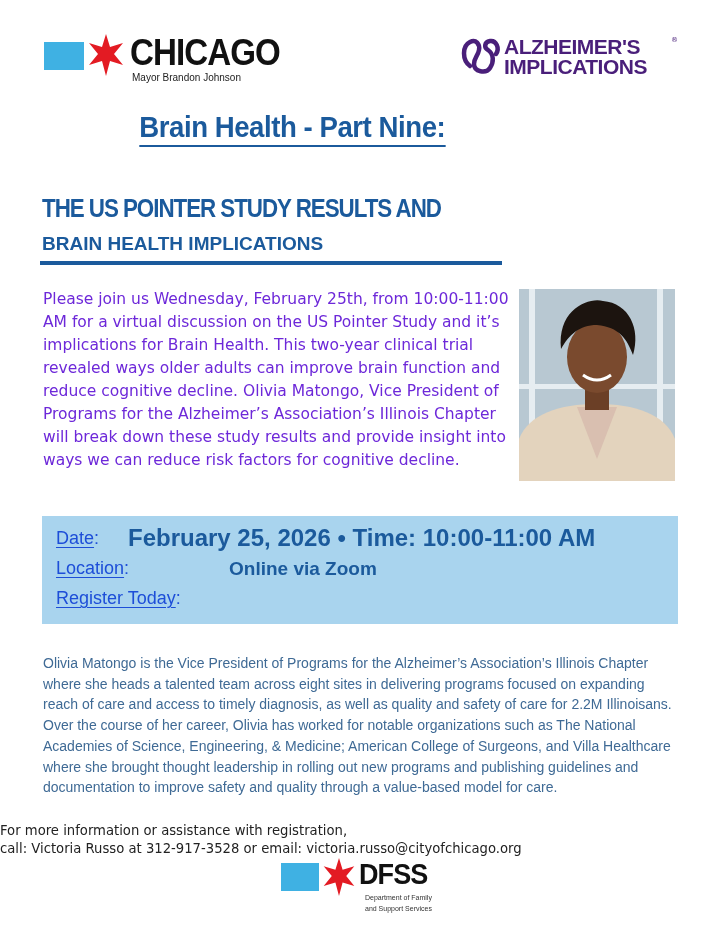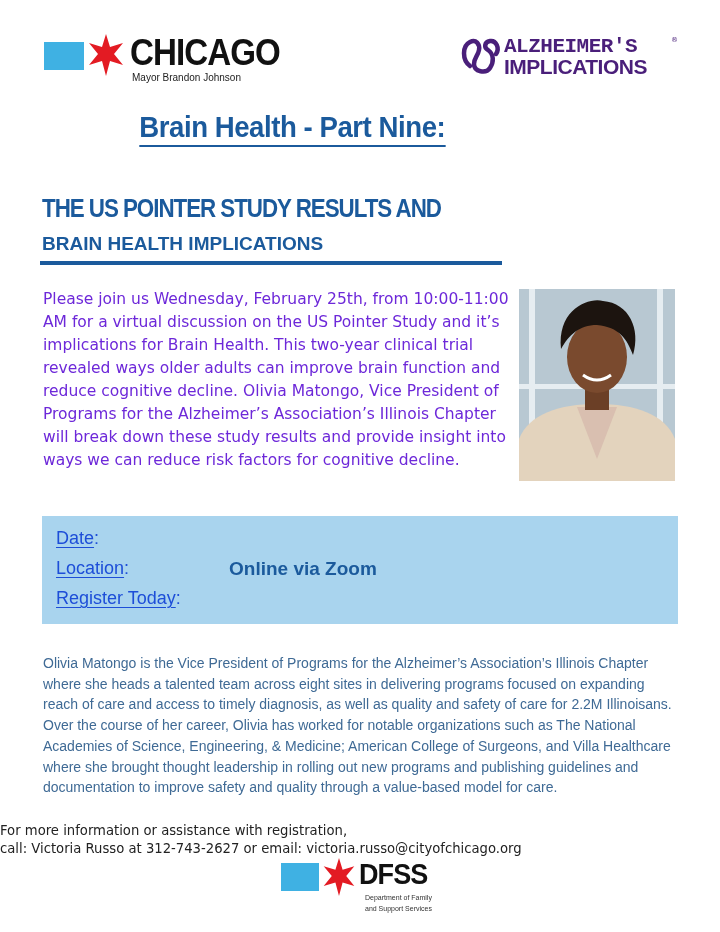--- a/index.html
+++ b/index.html
@@ -13,21 +13,21 @@
     #chicago-logo { left: 44px; top: 34px; width: 240px; height: 54px; }
     .chi-square { position: absolute; left: 0; top: 8px; width: 40px; height: 28px; background: #3fb1e3; }
     .chi-star { position: absolute; left: 42px; top: 0px; width: 40px; height: 42px; }
     .chi-word { position: absolute; left: 86px; top: -2px; font-family: "Liberation Sans", sans-serif; font-weight: 900; font-size: 36px; letter-spacing: -1px; color: #111; transform: scaleX(0.92); transform-origin: left; }
     .chi-mayor { position: absolute; left: 88px; top: 38px; font-family: "Liberation Sans", sans-serif; font-size: 10px; color: #222; }
 
     
     #alz-logo { left: 460px; top: 34px; width: 230px; height: 50px; color: #4a1f7a; }
     .alz-mark { position: absolute; left: 0; top: 2px; width: 42px; height: 42px; }
     .alz-line1, .alz-line2 { position: absolute; left: 44px; font-family: "Liberation Sans", sans-serif; font-weight: 900; font-size: 21px; line-height: 21px; letter-spacing: -0.5px; }
-    .alz-line1 { top: 2px; font-family: Liberation Mono, monospace; }
+    .alz-line1 { top: 2px; }
     .alz-line2 { top: 22px; }
     .alz-reg { position: absolute; left: 211px; top: 2px; font-size: 7px; }
 
     
     #main-title { left: 0; width: 584px; top: 110px; text-align: center; }
     #main-title span { font-family: "Liberation Sans", sans-serif; font-weight: 700; font-size: 30px; color: #1b5a9c; border-bottom: 2px solid #1b5a9c; padding-bottom: 1px; letter-spacing: -0.5px; transform: scaleX(0.92); display: inline-block; }
     #sub-title-1 { left: 42px; top: 193px; font-family: "Liberation Sans", sans-serif; font-weight: 700; font-size: 26px; color: #1b5a9c; letter-spacing: -1.2px; transform: scaleX(0.86); transform-origin: left; white-space: nowrap; }
     #sub-title-2 { left: 42px; top: 233px; font-family: "Liberation Sans", sans-serif; font-weight: 700; font-size: 19px; color: #1b5a9c; letter-spacing: 0; white-space: nowrap; }
     #title-rule { left: 40px; top: 261px; width: 462px; height: 4px; background: #1b5a9c; }
 
@@ -96,32 +96,33 @@
     <path d="M58 118 L78 170 L98 118 Z" fill="#d9bfb0"></path>
     <rect x="66" y="95" width="24" height="26" fill="#6b3f26"></rect>
     <ellipse cx="78" cy="68" rx="30" ry="36" fill="#7a4a2e"></ellipse>
     <path d="M42 60 C38 20,70 8,84 12 C110 14,122 40,114 66 C108 50,100 38,78 36 C60 36,50 46,42 60 Z" fill="#1c140f"></path>
     <path d="M64 86 Q78 96 92 86" fill="none" stroke="#ffffff" stroke-width="3"></path>
   </svg>
 </div>
 
 <div id="event-box" class="abs">
   <div class="ev-label" style="top:12px;"><u>Date</u><span>:</span></div>
+  <div class="ev-val" style="left:86px; top:8px; font-size:24px;">February 25, 2026 • Time: 10:00-11:00 AM</div>
 
   <div class="ev-label" style="top:42px;"><u>Location</u><span>:</span></div>
   <div class="ev-val" style="left:187px; top:42px; font-size:19px;">Online via Zoom</div>
 
   <div class="ev-label" style="top:72px;"><u>Register Today</u><span>:</span></div>
 </div>
 
 <div id="bio" class="abs">Olivia Matongo is the Vice President of Programs for the Alzheimer’s Association’s Illinois Chapter where she heads a talented team across eight sites in delivering programs focused on expanding reach of care and access to timely diagnosis, as well as quality and safety of care for 2.2M Illinoisans. Over the course of her career, Olivia has worked for notable organizations such as The National Academies of Science, Engineering, &amp; Medicine; American College of Surgeons, and Villa Healthcare where she brought thought leadership in rolling out new programs and publishing guidelines and documentation to improve safety and quality through a value-based model for care.</div>
 
 <div id="contact" class="abs">
   <div>For more information or assistance with registration,</div>
-  <div>call: Victoria Russo at 312-743-2627 or email: victoria.russo@cityofchicago.org</div>
+  <div>call: Victoria Russo at 312-917-3528 or email: victoria.russo@cityofchicago.org</div>
 </div>
 
 <div id="dfss-logo" class="abs">
   <div class="dfss-square"></div>
   <svg class="dfss-star" viewBox="0 0 40 42">
     <polygon fill="#e31b23" points="20,0 24,13 37,9 28,20 37,31 24,27 20,42 16,27 3,31 12,20 3,9 16,13"></polygon>
   </svg>
   <div class="dfss-word">DFSS</div>
   <div class="dfss-sub">
     <div>Department of Family</div>

